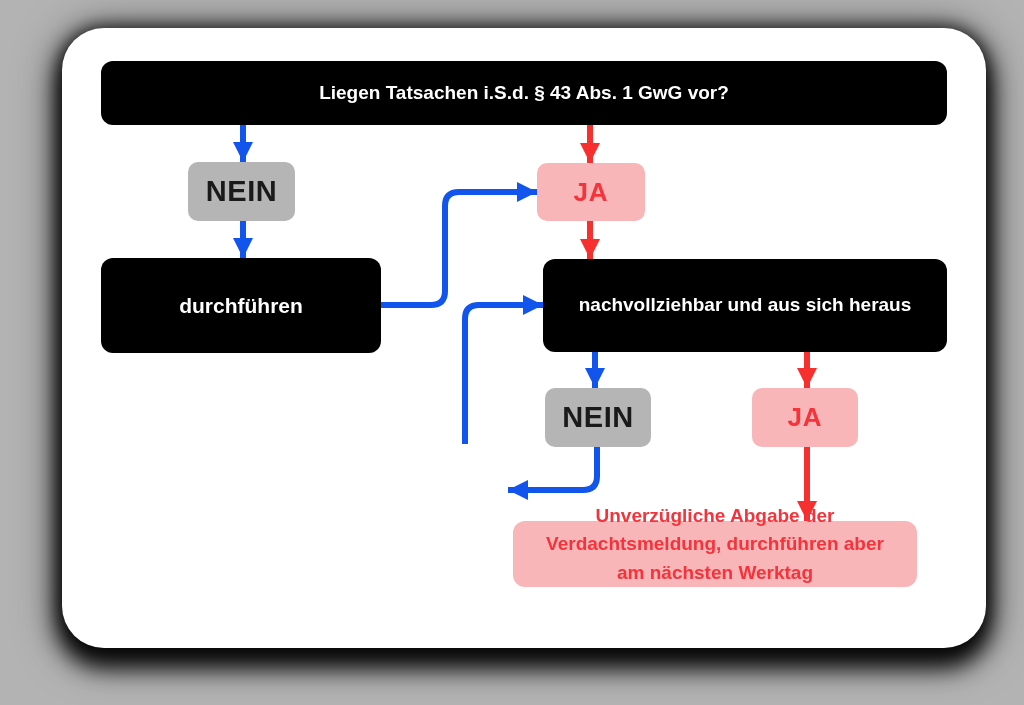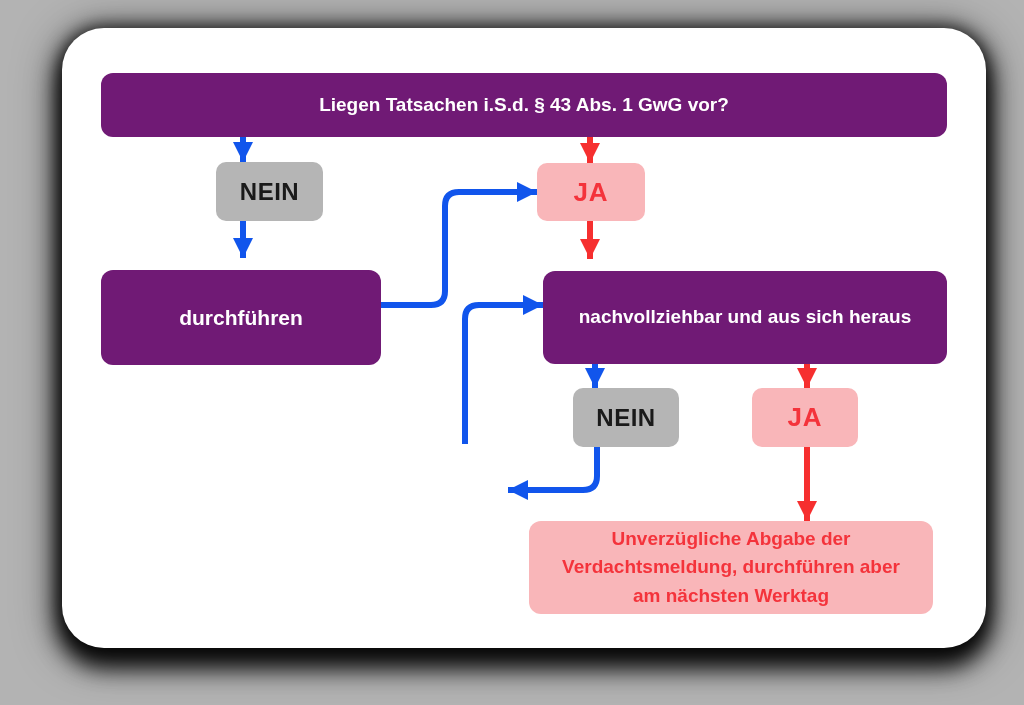--- a/index.html
+++ b/index.html
@@ -41,33 +41,31 @@
     display: flex;
     flex-direction: column;
     align-items: center;
     justify-content: center;
     text-align: center;
     font-weight: 700;
     border-radius: 12px;
     box-sizing: border-box;
   }
   .blue {
-    background: #701a75;
+    background: #000000;
     color: #ffffff;
     font-size: 19px;
     line-height: 1.5;
-    margin-top: 12px;
   }
   .gray {
     background: #b5b5b5;
     color: #1a1a1a;
-    font-size: 24px;
+    font-size: 29px;
     border-radius: 10px;
     letter-spacing: 0.5px;
-    margin-left: 28px;
   }
   .pink {
     background: #f9b6b9;
     color: #f4333b;
     border-radius: 10px;
   }
   .pink.small {
     font-size: 26px;
     letter-spacing: 1px;
   }
@@ -82,21 +80,21 @@
   }
   
   .q1        { left:101px; top:61px;  width:846px; height:64px; }
   .nein1     { left:188px; top:162px; width:107px; height:59px; }
   .ja1       { left:537px; top:163px; width:108px; height:58px; }
   .weitere   { left:101px; top:258px; width:280px; height:95px; font-size:21px; line-height:1.4; }
   .q2        { left:543px; top:259px; width:404px; height:93px; }
   .nein2     { left:545px; top:388px; width:106px; height:59px; }
   .ja2       { left:752px; top:388px; width:106px; height:59px; }
   .beifuegen { left:101px; top:444px; width:407px; height:96px; }
-  .abgabe    { left:529px; top:521px; width:404px; height:93px; }
+  .abgabe    { left:513px; top:521px; width:404px; height:66px;justify-content:flex-end; }
 </style>
 </head>
 <body>
 
 <div class="stage">
 
   <div class="card"></div>
 
   <svg class="edges" viewBox="0 0 1024 705" xmlns="http://www.w3.org/2000/svg">
     <defs>

